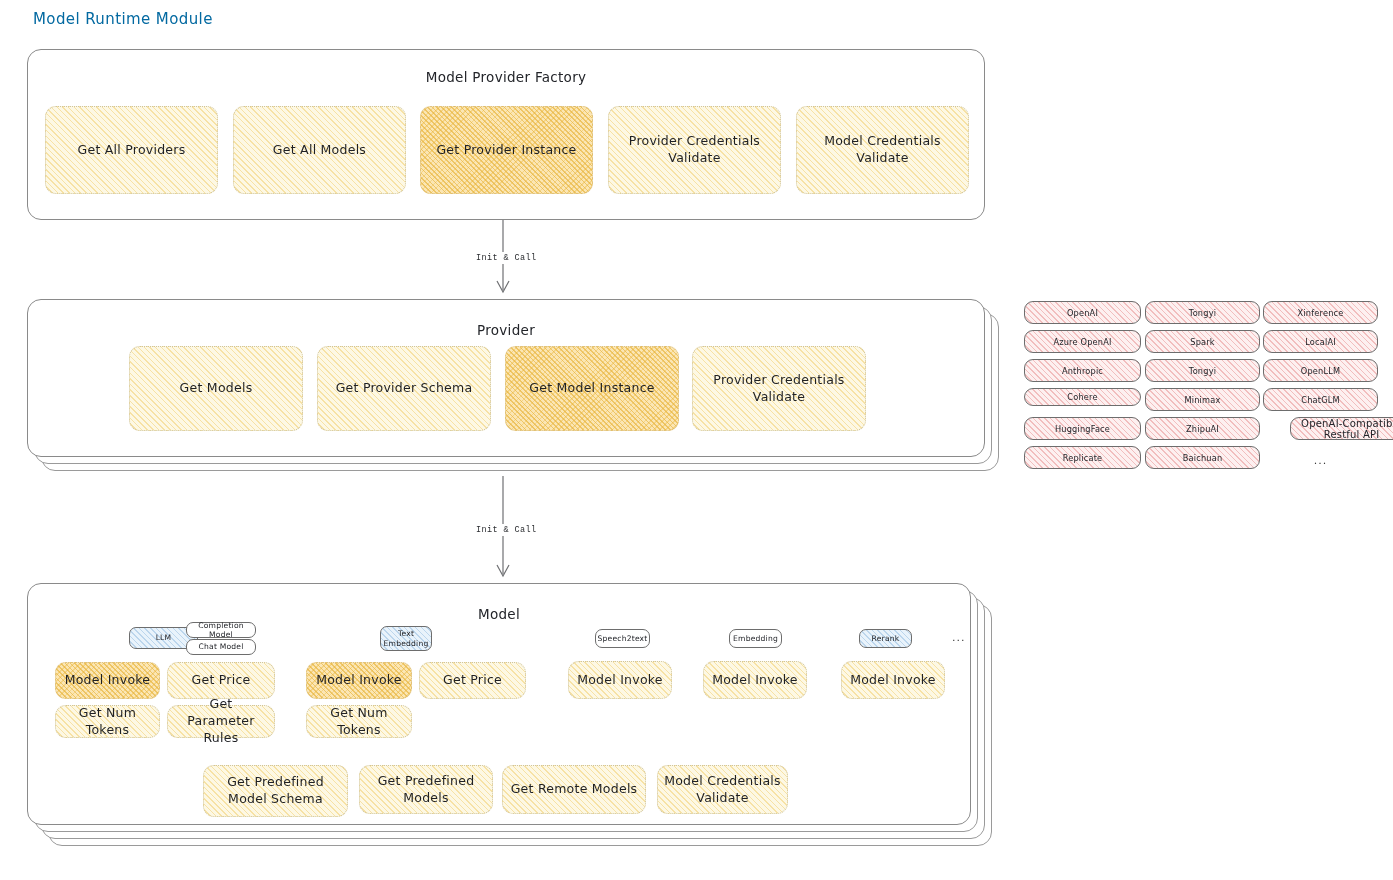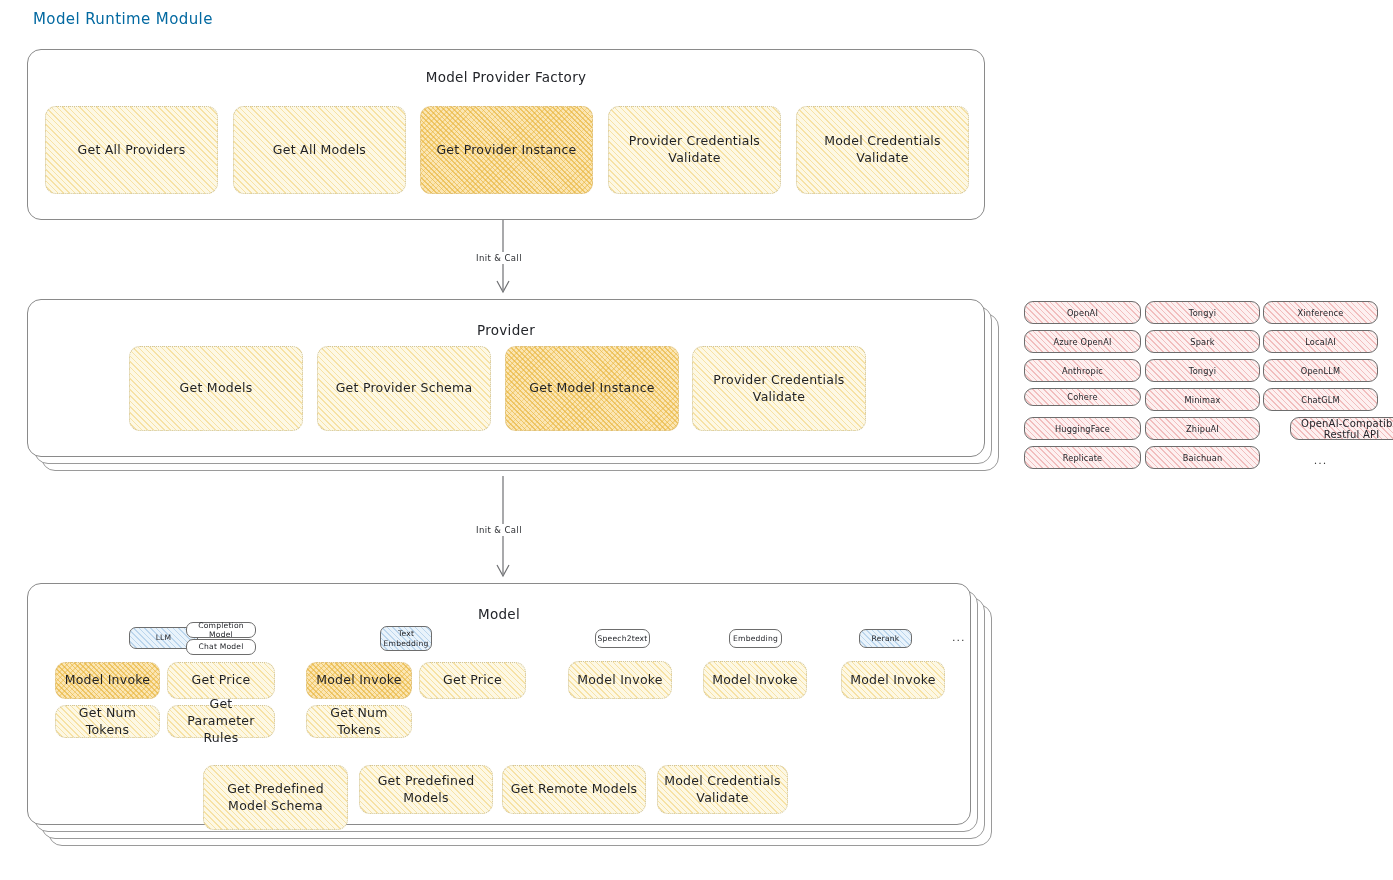--- a/index.html
+++ b/index.html
@@ -116,20 +116,21 @@
   .model-ellipsis{
     position:absolute;font-size:11px;color:#3c3c3c;letter-spacing:1px;
   }
 
   
   .conn{position:absolute;}
   .conn-label{
     position:absolute;font-size:8.5px;color:#2b2d31;
     letter-spacing:.4px;background:#fff;padding:1px 4px;
     white-space:nowrap;
+    font-family:Liberation Mono, monospace;
   }
 </style>
 </head>
 <body>
 
 <div class="canvas">
 
   <div id="diagram-title">Model Runtime Module</div>
 
   <div class="card" style="left:27px;top:49px;width:958px;height:171px;">
@@ -297,21 +298,21 @@
 
   <div class="tag blue" style="left:859px;top:629px;width:53px;height:19px;">
     <span>Rerank</span>
   </div>
   <div class="hbox" style="left:841px;top:661px;width:104px;height:38px;">
     <span>Model Invoke</span>
   </div>
 
   <div class="model-ellipsis" style="left:952px;top:631px;">...</div>
 
-  <div class="hbox" style="left:203px;top:765px;width:145px;height:65px;">
+  <div class="hbox" style="left:203px;top:765px;width:145px;height:52px;">
     <span>Get Predefined Model Schema</span>
   </div>
   <div class="hbox" style="left:359px;top:765px;width:134px;height:49px;">
     <span>Get Predefined Models</span>
   </div>
   <div class="hbox" style="left:502px;top:765px;width:144px;height:49px;">
     <span>Get Remote Models</span>
   </div>
   <div class="hbox" style="left:657px;top:765px;width:131px;height:49px;">
     <span>Model Credentials Validate</span>

